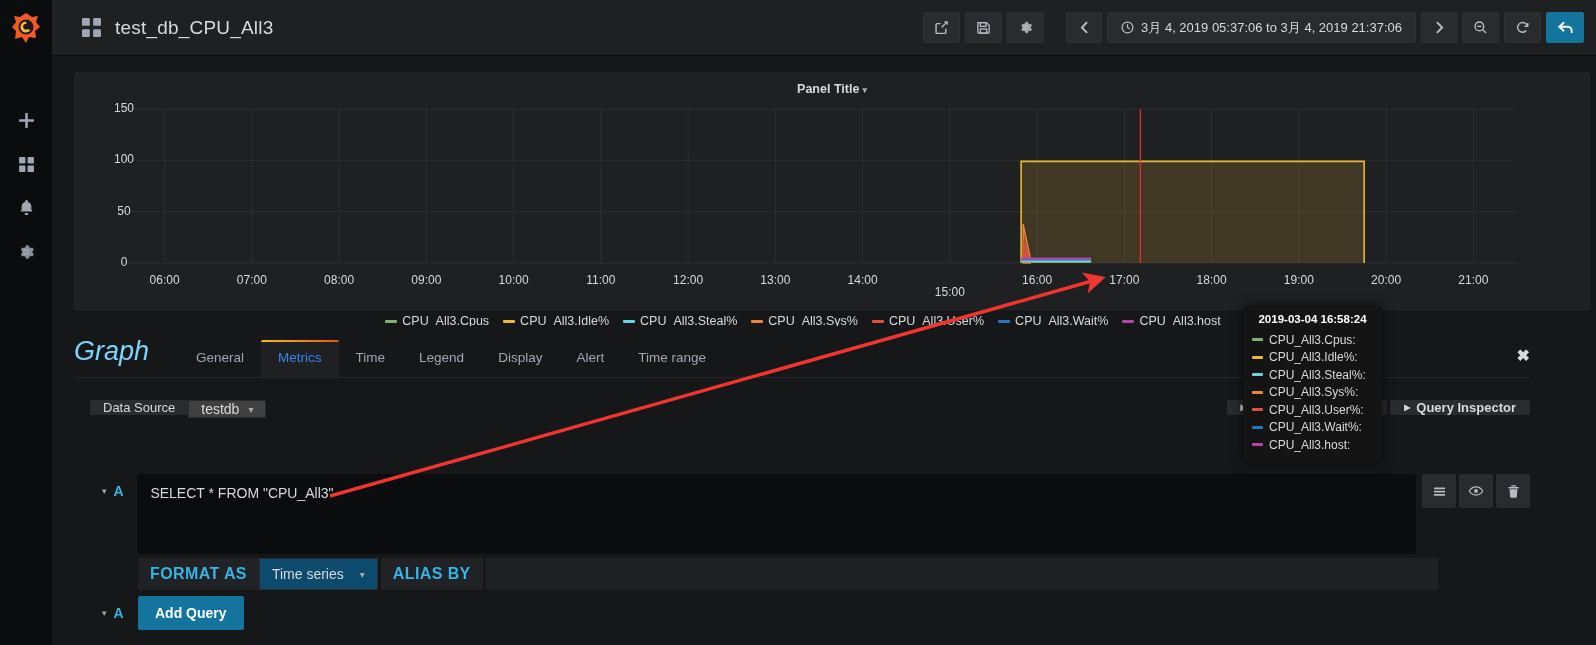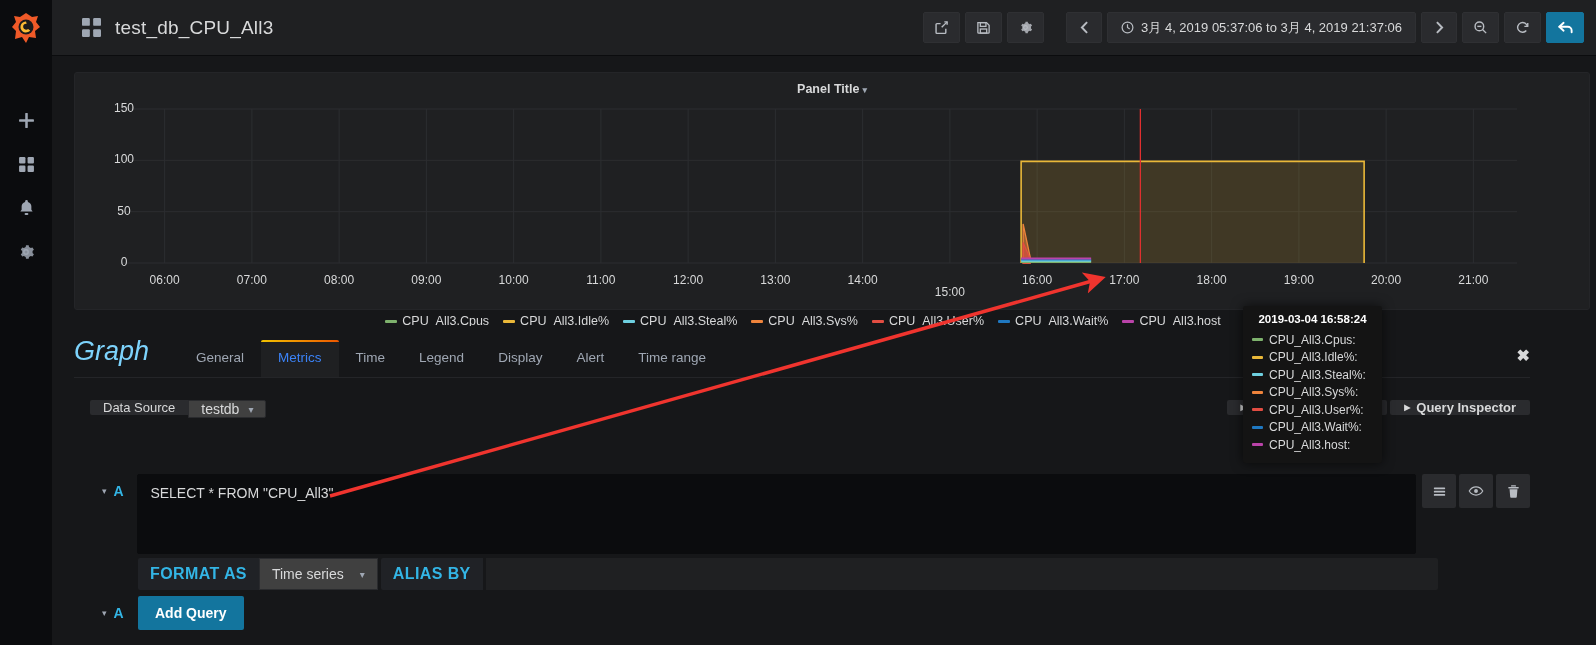--- a/index.html
+++ b/index.html
@@ -164,21 +164,21 @@
     border-radius: 2px;
   }
 
   #fmt-row { margin-left: 48px; margin-top: 4px; display: flex; align-items: stretch; height: 32px; width: 1300px; }
   .blue-tag {
     background: #202226; color: #33b5e5; font-size: 16px; font-weight: bold;
     letter-spacing: .4px; display: flex; align-items: center; padding: 0 12px;
     text-transform: uppercase; border-radius: 2px 0 0 2px;
   }
   .fmt-sel {
-    background: #404040; border: 1px solid #2a2b2e; color: #d8d9da; font-size: 14px;
+    background: #0c4a6e; border: 1px solid #2a2b2e; color: #d8d9da; font-size: 14px;
     display: flex; align-items: center; justify-content: space-between; gap: 16px;
     padding: 0 12px; cursor: pointer; min-width: 110px;
   }
   .alias-in {
     background: #0b0c0e; border: 1px solid #2a2b2e; color: #d8d9da; font-size: 14px;
     padding: 0 12px; width: 268px; outline: none;
     font-family: "Liberation Sans", sans-serif;
   }
   .alias-in::placeholder { color: #52545c; }
   #fmt-fill { flex: 1; background: #1f2022; margin-left: 3px; border-radius: 0 2px 2px 0; }

